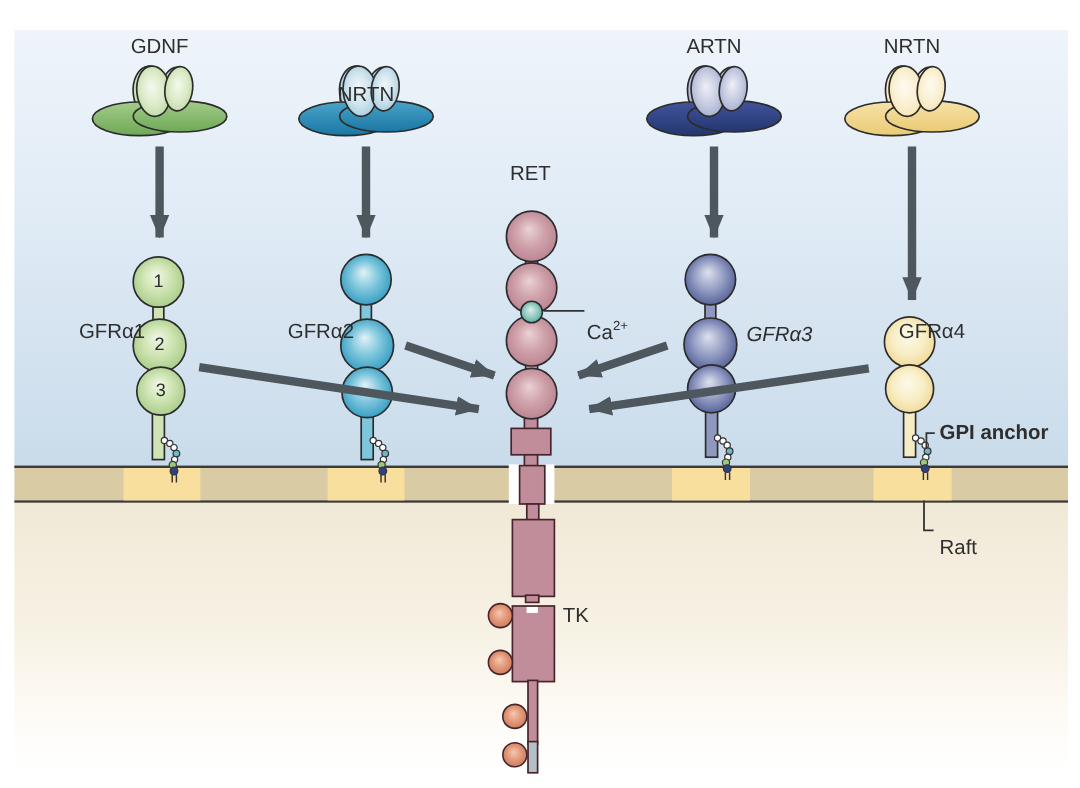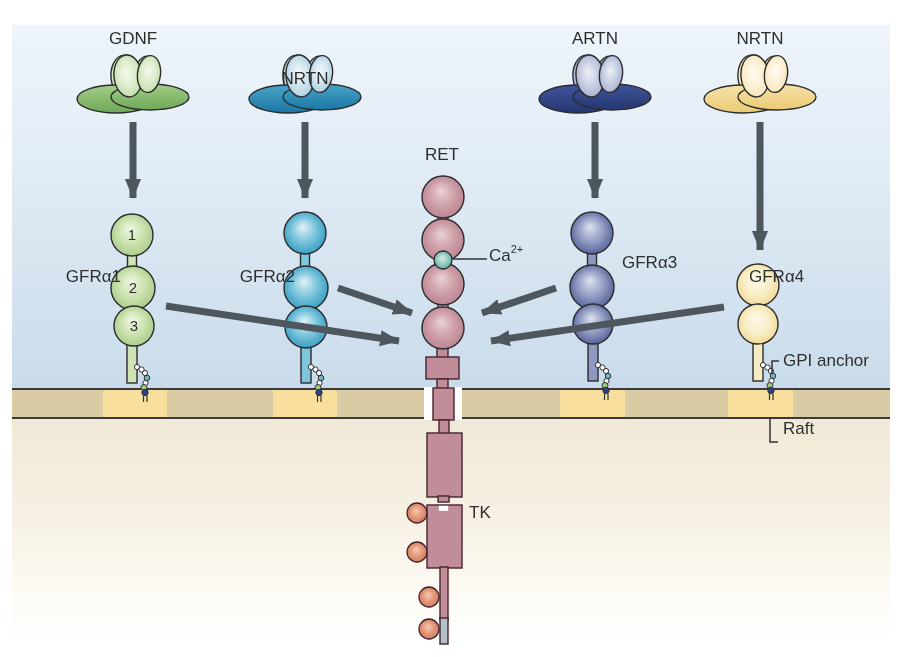--- a/index.html
+++ b/index.html
@@ -246,30 +246,30 @@
     <line x1="453" y1="259" x2="487" y2="259" stroke="#333" stroke-width="1.5"></line>
     <polyline points="772,374 772,361 779,361" fill="none" stroke="#333" stroke-width="1.5"></polyline>
     <polyline points="770,417 770,442 778,442" fill="none" stroke="#333" stroke-width="1.5"></polyline>
   </svg>
 
   <div class="lbl ctr" style="left:83px;top:30px;width:100px;">GDNF</div>
   <div class="lbl ctr" style="left:255px;top:30px;width:100px;margin-top:40px;">NRTN</div>
   <div class="lbl ctr" style="left:545px;top:30px;width:100px;">ARTN</div>
   <div class="lbl ctr" style="left:710px;top:30px;width:100px;">NRTN</div>
 
-  <div class="lbl ctr" style="left:392px;top:146px;width:100px;">RET</div>
-
-  <div class="lbl" style="left:489px;top:241px;"><span>Ca</span><sup class="ion">2+</sup></div>
+  <div class="lbl ctr" style="left:392px;top:136px;width:100px;">RET</div>
+
+  <div class="lbl" style="left:489px;top:264px;"><span>Ca</span><sup class="ion">2+</sup></div>
 
   <div class="lbl rgt" style="left:31px;top:268px;width:90px;">GFRα1</div>
   <div class="lbl rgt" style="left:207px;top:268px;width:88px;">GFRα2</div>
-  <div class="lbl" style="left:622px;top:254px;">GFRα3</div>
+  <div class="lbl" style="left:622px;top:270px;font-style:italic;">GFRα3</div>
   <div class="lbl" style="left:749px;top:268px;">GFRα4</div>
 
   <div class="num" style="left:124px;top:227px;">1</div>
   <div class="num" style="left:125px;top:280px;">2</div>
   <div class="num" style="left:126px;top:318px;">3</div>
 
-  <div class="lbl" style="left:783px;top:352px;">GPI anchor</div>
-  <div class="lbl" style="left:783px;top:420px;">Raft</div>
+  <div class="lbl" style="left:783px;top:352px;font-weight:bold;">GPI anchor</div>
+  <div class="lbl" style="left:783px;top:448px;">Raft</div>
   <div class="lbl" style="left:469px;top:504px;">TK</div>
 
 </div>
 
 </body></html>

